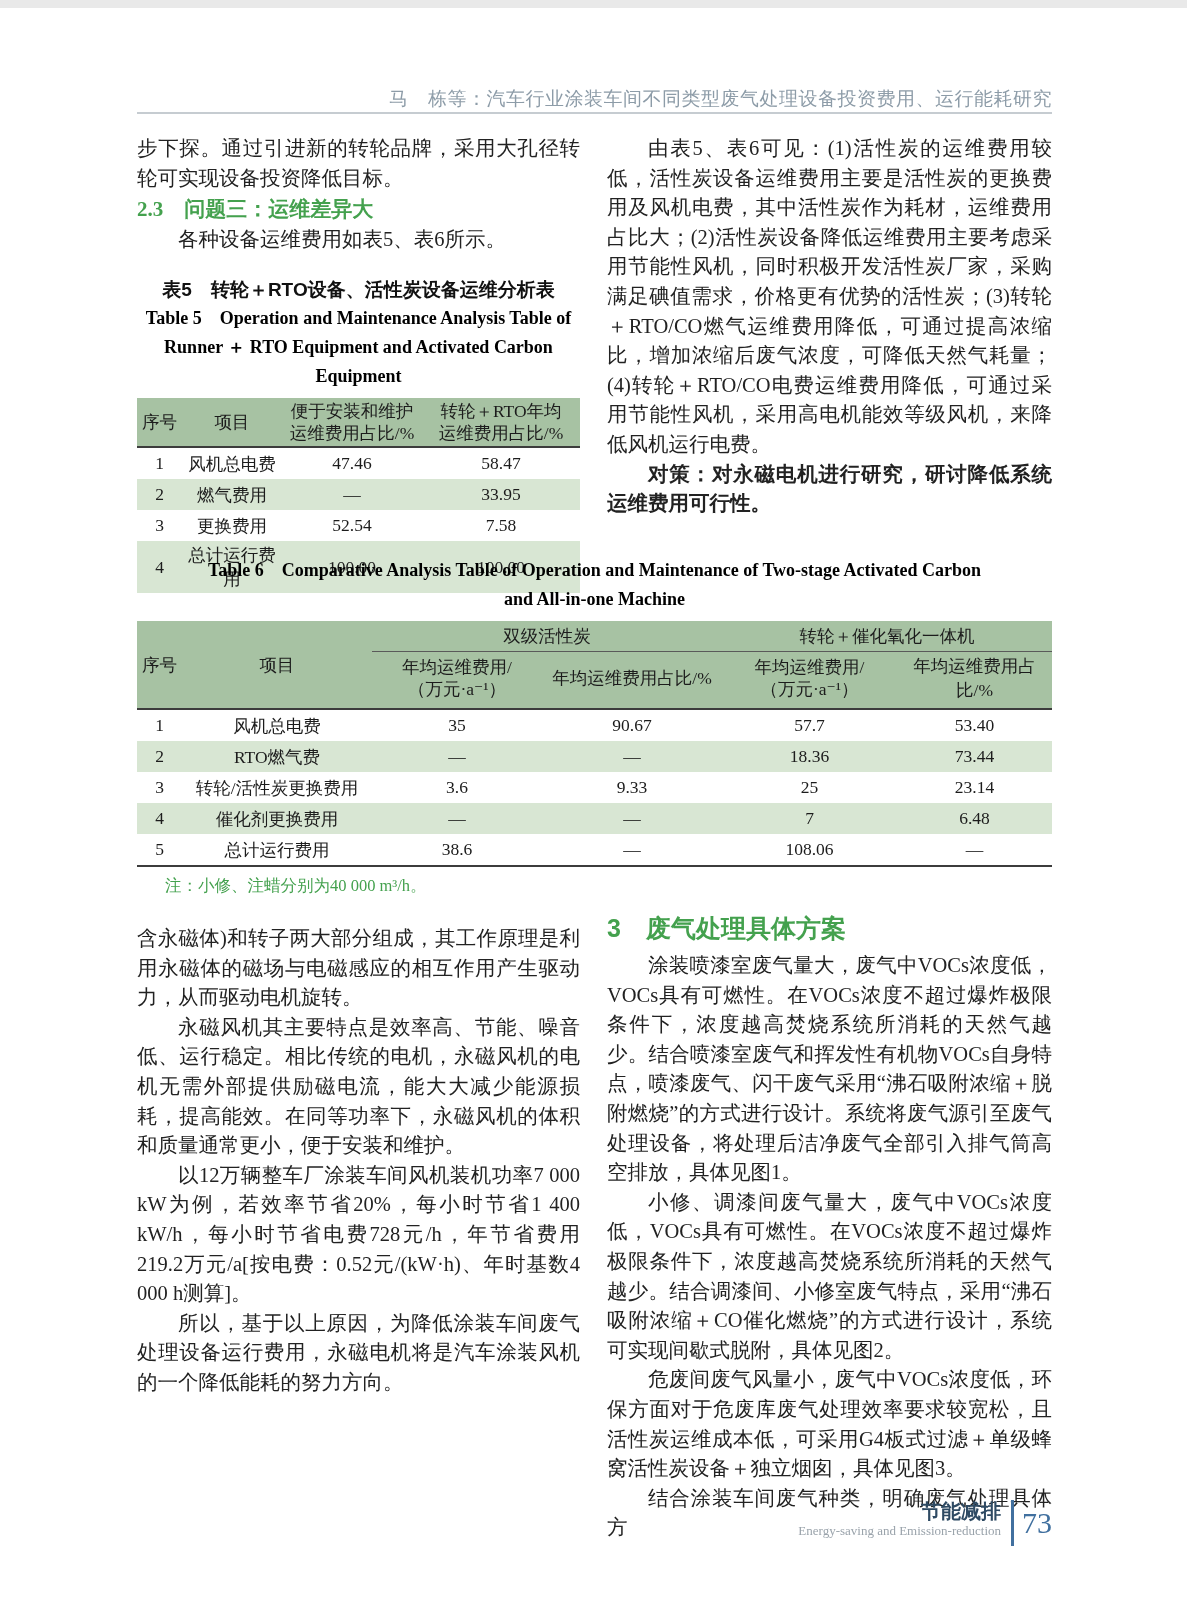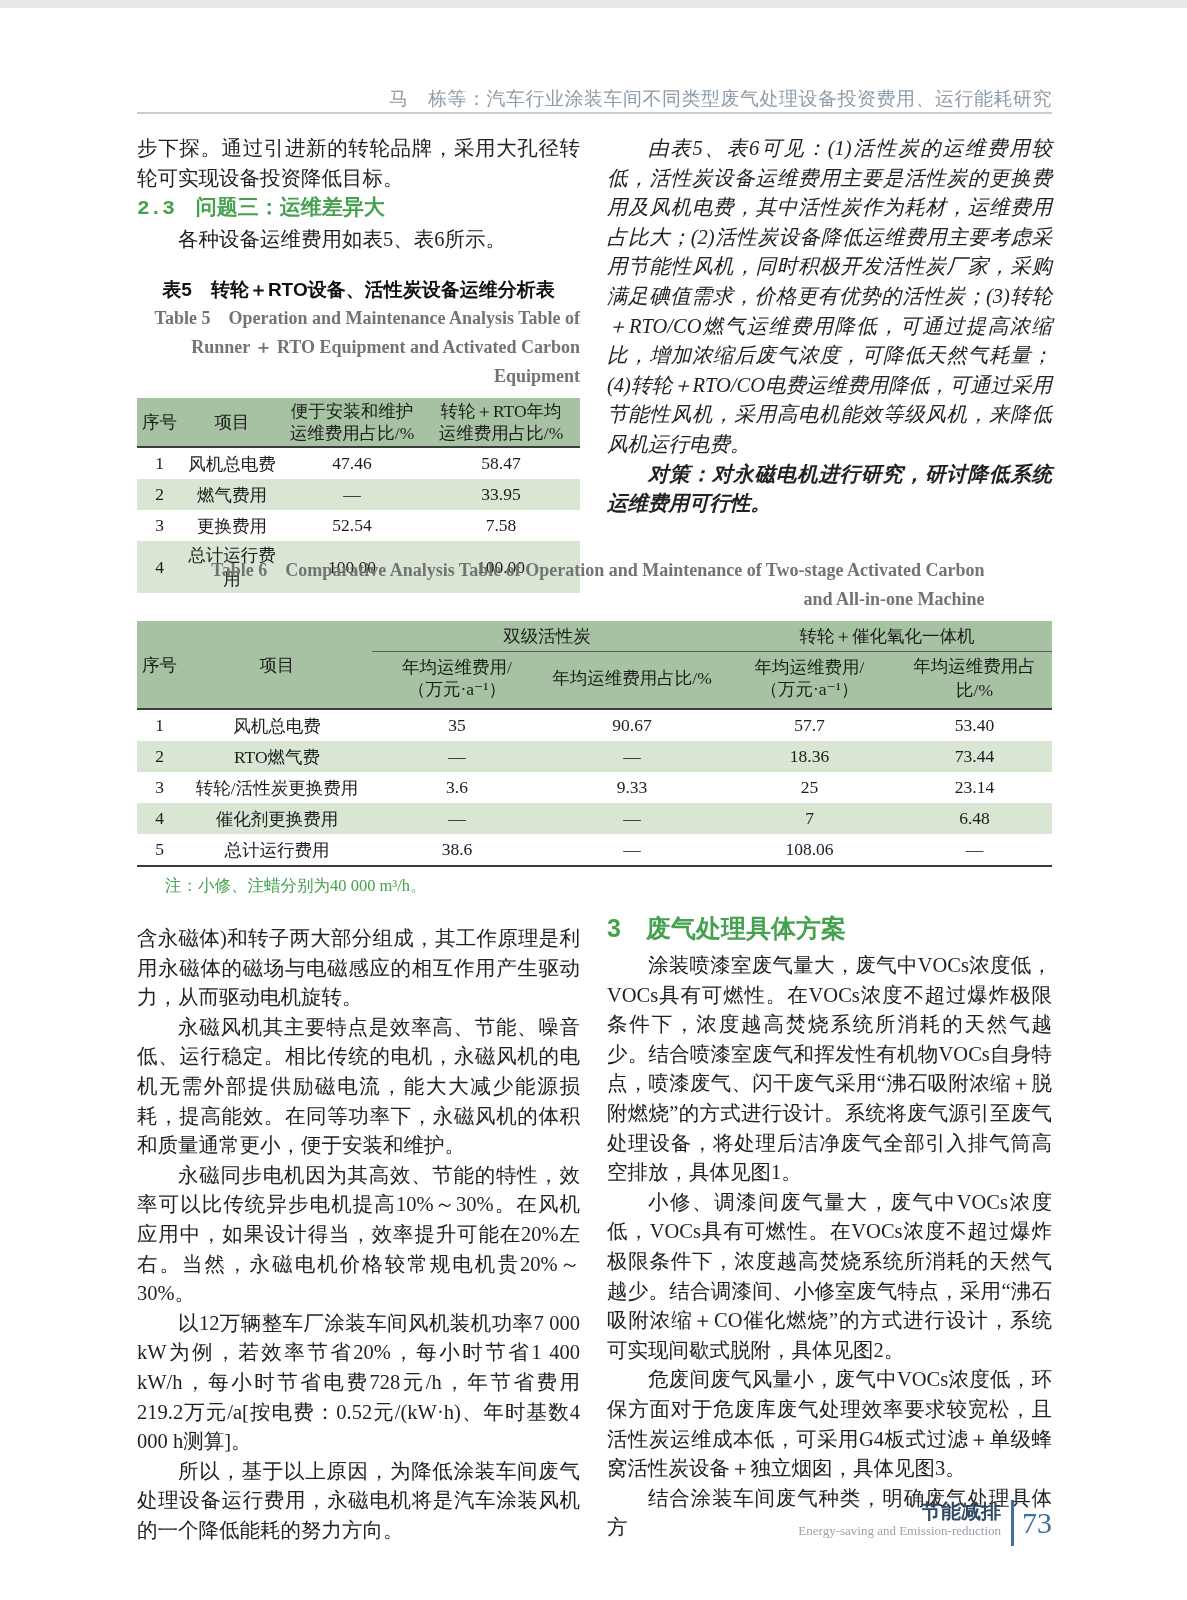--- a/index.html
+++ b/index.html
@@ -21,48 +21,48 @@
   .header-rule {
     position:absolute; top:104px; left:137px; width:915px; height:2px;
     background:#c6ccd1;
   }
 
   
   .textcol { position:absolute; font-size:20.5px; line-height:29.6px; text-align:justify; }
   .textcol p.indent { text-indent:2em; }
   .textcol p.bold { font-weight:bold; }
   .col-left-top   { left:137px; top:126px; width:443px; }
-  .col-right-top  { left:607px; top:126px; width:445px;font-style:italic; }
+  .col-right-top  { left:607px; top:126px; width:445px; }
   .col-left-bottom  { left:137px; top:916px; width:443px; }
   .col-right-bottom { left:607px; top:903px; width:445px; }
 
   .subheading {
-    font-family:Liberation Mono, monospace;
+    font-family:Liberation Serif, serif;
     font-weight:bold; color:#44a14e; font-size:21px;
     text-align:left; text-indent:0 !important; line-height:32px;
   }
   .sectionheading {
     font-family:"Liberation Sans","DejaVu Sans",sans-serif;
     font-weight:bold; color:#44a14e; font-size:25px;
     line-height:34px; margin-bottom:6px; text-align:left;
   }
 
   
   .tbl-block { position:absolute; }
   .t5 { left:137px; top:268px; width:443px; }
   .t6 { left:137px; top:548px; width:915px; }
   .tbl-title-cn {
     font-family:Liberation Sans, sans-serif;
     font-weight:bold; font-size:19px; text-align:center; line-height:28px;
     color:#111;
   }
   .tbl-title-en {
     font-family:"Liberation Serif","DejaVu Serif",serif;
-    font-weight:bold; font-size:18px; text-align:right; line-height:29px;
-    color:#737373; margin-bottom:7px;
+    font-weight:bold; font-size:18px; text-align:center; line-height:29px;
+    color:#000000; margin-bottom:7px;
   }
   table.datatable { border-collapse:collapse; width:100%; table-layout:fixed; font-size:17.5px; color:#1c1c1c; }
   table.datatable th, table.datatable td { padding:2px 4px; text-align:center; font-weight:normal; vertical-align:middle; }
   table.datatable thead { background:#a7c2a3; }
   table.datatable thead tr.rule-bottom th,
   table.datatable thead th.band-bottom { border-bottom:2px solid #3c3c3c; }
   table.datatable tbody tr.alt { background:#d8e6d3; }
   table.datatable tbody tr td { height:27px; }
   table.datatable tbody tr.last td { border-bottom:2px solid #3c3c3c; }
   td.item-cell, th.item-cell { text-align:left; padding-left:12px; }
@@ -240,21 +240,20 @@
           <td>—</td>
         </tr>
       </tbody>
     </table>
     <div class="tbl-note">注：小修、注蜡分别为40 000 m³/h。</div>
   </div>
 
   <div class="textcol col-left-bottom">
     <p>含永磁体)和转子两大部分组成，其工作原理是利用永磁体的磁场与电磁感应的相互作用产生驱动力，从而驱动电机旋转。</p>
     <p class="indent">永磁风机其主要特点是效率高、节能、噪音低、运行稳定。相比传统的电机，永磁风机的电机无需外部提供励磁电流，能大大减少能源损耗，提高能效。在同等功率下，永磁风机的体积和质量通常更小，便于安装和维护。</p>
-    <p class="indent">永磁同步电机因为其高效、节能的特性，效率可以比传统异步电机提高10%～30%。在风机应用中，如果设计得当，效率提升可能在20%左右。当然，永磁电机价格较常规电机贵20%～30%。</p>
     <p class="indent">以12万辆整车厂涂装车间风机装机功率7 000 kW为例，若效率节省20%，每小时节省1 400 kW/h，每小时节省电费728元/h，年节省费用219.2万元/a[按电费：0.52元/(kW·h)、年时基数4 000 h测算]。</p>
     <p class="indent">所以，基于以上原因，为降低涂装车间废气处理设备运行费用，永磁电机将是汽车涂装风机的一个降低能耗的努力方向。</p>
   </div>
 
   <div class="textcol col-right-bottom">
     <p class="sectionheading">3　废气处理具体方案</p>
     <p class="indent">涂装喷漆室废气量大，废气中VOCs浓度低，VOCs具有可燃性。在VOCs浓度不超过爆炸极限条件下，浓度越高焚烧系统所消耗的天然气越少。结合喷漆室废气和挥发性有机物VOCs自身特点，喷漆废气、闪干废气采用“沸石吸附浓缩＋脱附燃烧”的方式进行设计。系统将废气源引至废气处理设备，将处理后洁净废气全部引入排气筒高空排放，具体见图1。</p>
     <p class="indent">小修、调漆间废气量大，废气中VOCs浓度低，VOCs具有可燃性。在VOCs浓度不超过爆炸极限条件下，浓度越高焚烧系统所消耗的天然气越少。结合调漆间、小修室废气特点，采用“沸石吸附浓缩＋CO催化燃烧”的方式进行设计，系统可实现间歇式脱附，具体见图2。</p>
     <p class="indent">危废间废气风量小，废气中VOCs浓度低，环保方面对于危废库废气处理效率要求较宽松，且活性炭运维成本低，可采用G4板式过滤＋单级蜂窝活性炭设备＋独立烟囱，具体见图3。</p>
     <p class="indent">结合涂装车间废气种类，明确废气处理具体方</p>

